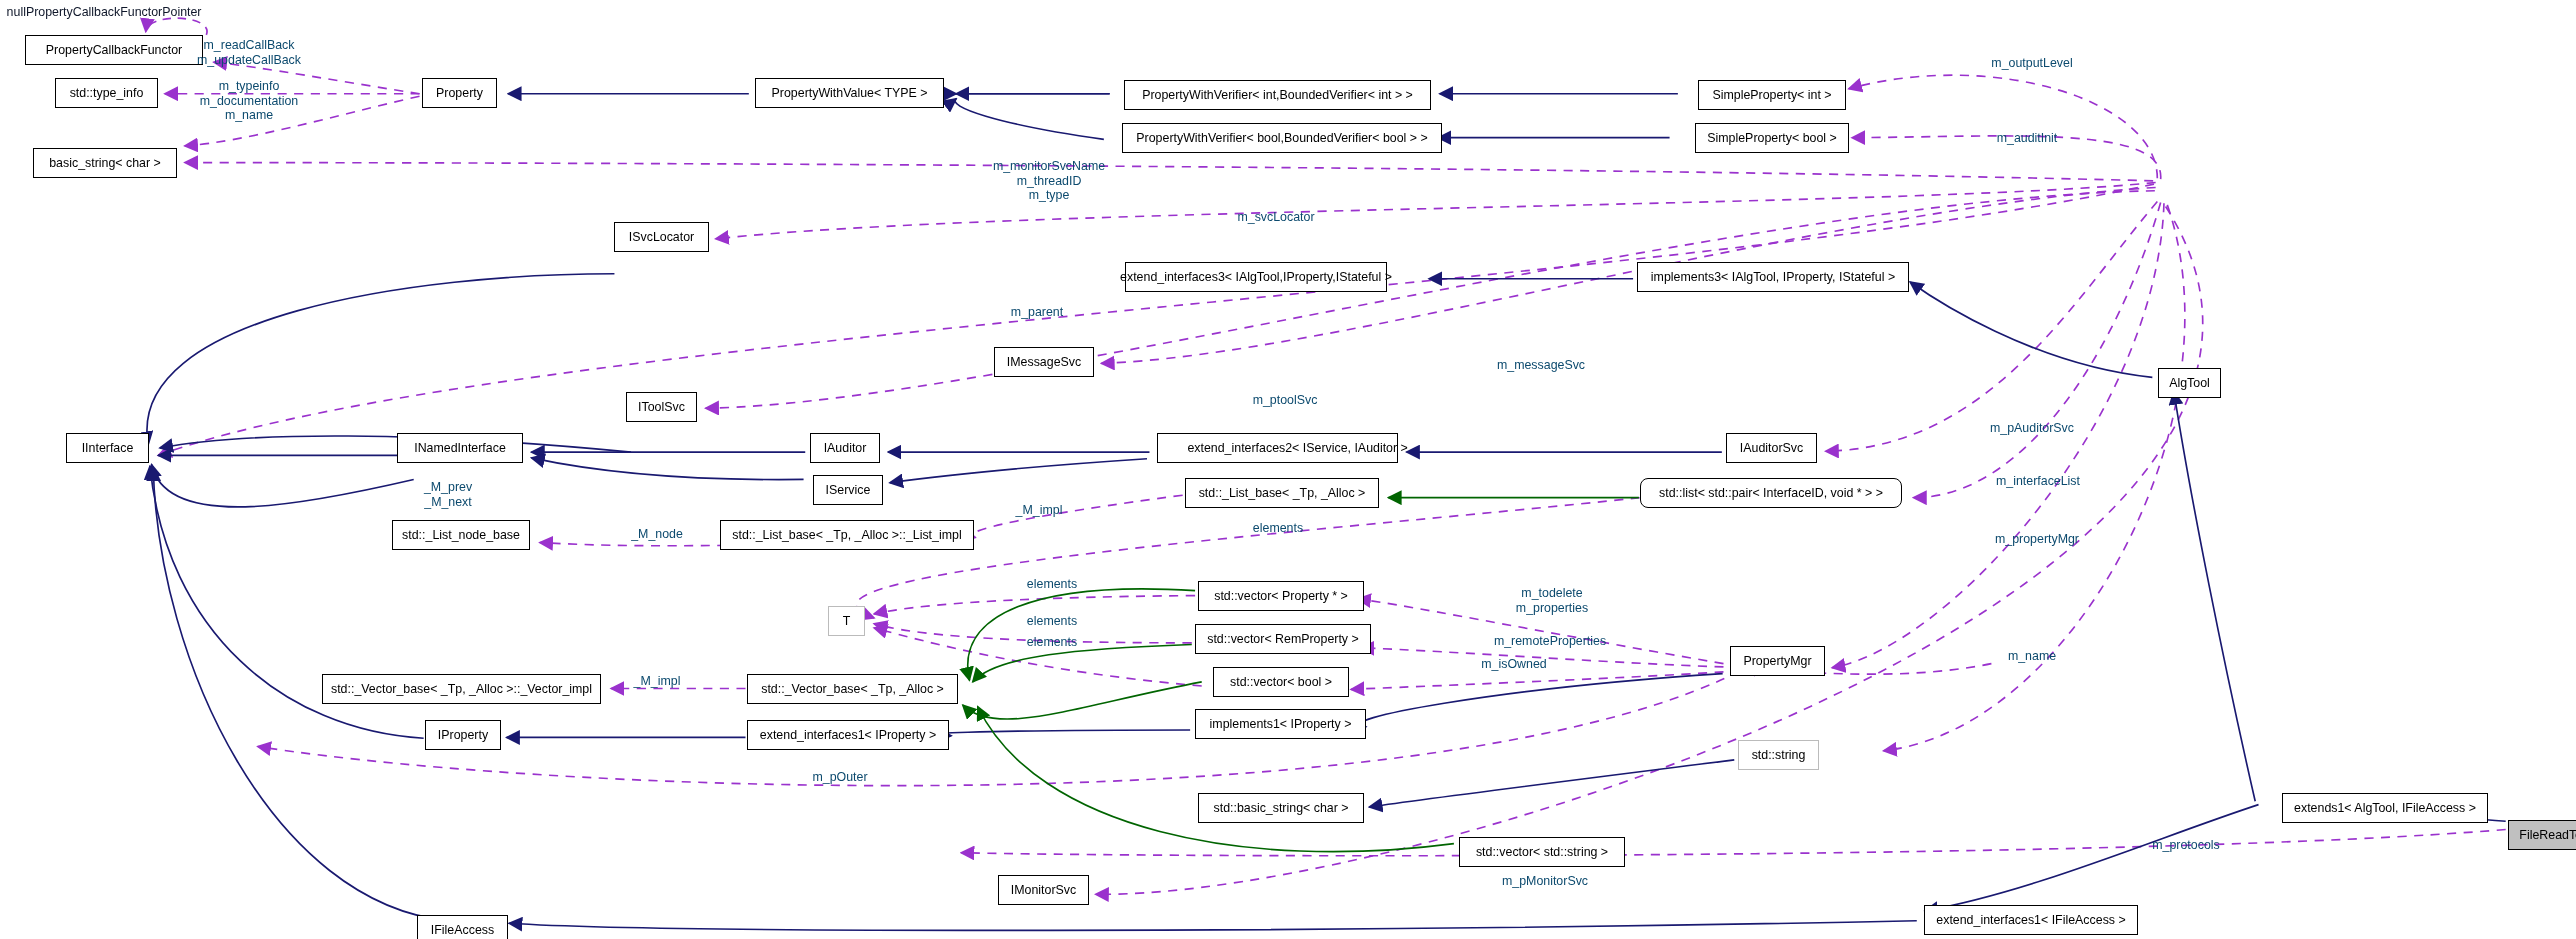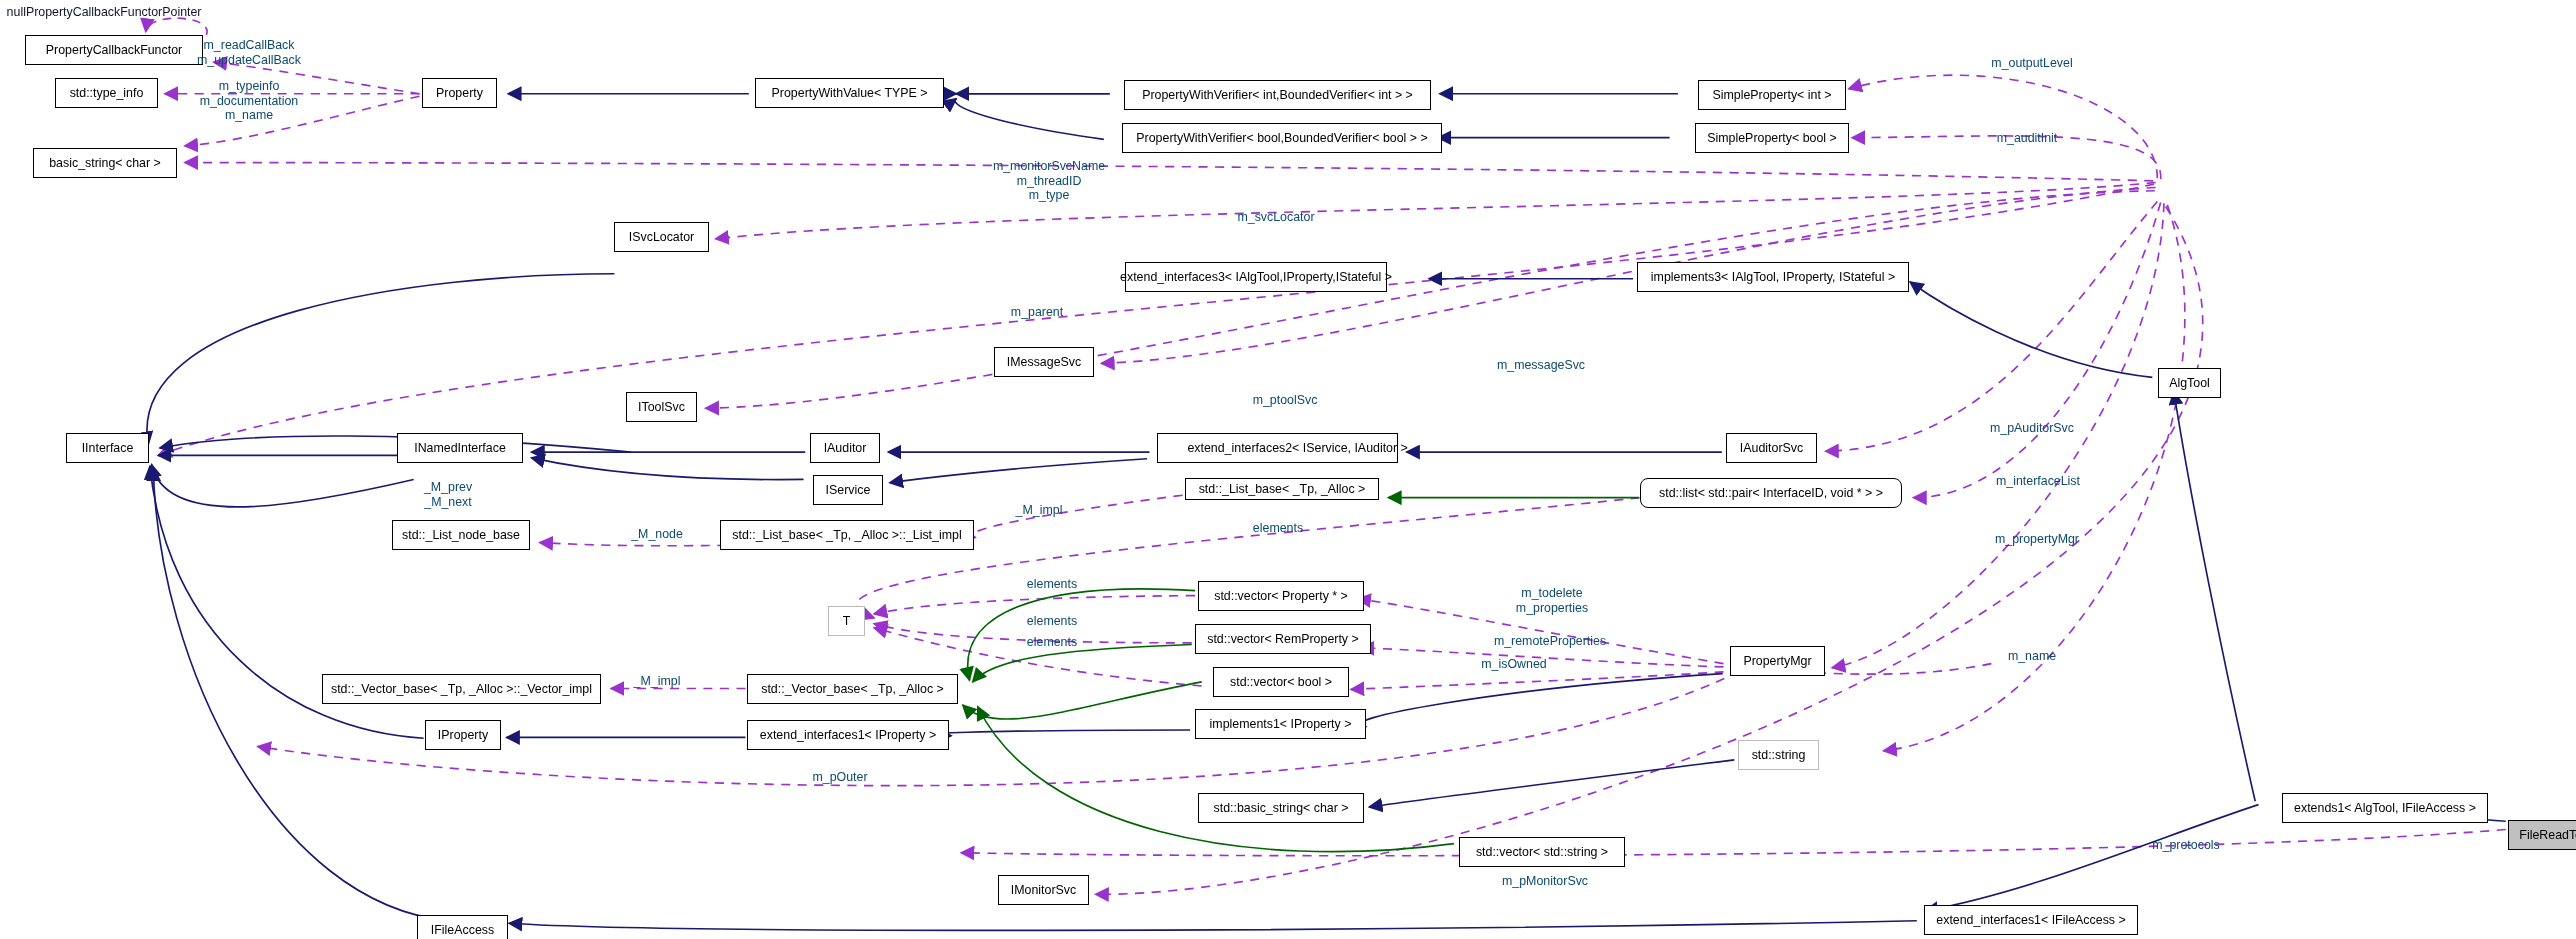--- a/index.html
+++ b/index.html
@@ -165,21 +165,21 @@
       <div class="node" style="left: 1637px; top: 262px; width: 272px; height: 30px;">implements3&lt; IAlgTool, IProperty, IStateful &gt;</div>
       <div class="node" style="left: 994px; top: 347px; width: 100px; height: 30px;">IMessageSvc</div>
       <div class="node" style="left: 626px; top: 392px; width: 71px; height: 30px;">IToolSvc</div>
       <div class="node" style="left: 2158px; top: 368px; width: 63px; height: 30px;">AlgTool</div>
       <div class="node" style="left: 66px; top: 433px; width: 83px; height: 30px;">IInterface</div>
       <div class="node" style="left: 397px; top: 433px; width: 126px; height: 30px;">INamedInterface</div>
       <div class="node" style="left: 810px; top: 433px; width: 70px; height: 30px;">IAuditor</div>
       <div class="node" style="left: 813px; top: 475px; width: 70px; height: 30px;">IService</div>
       <div class="node" style="left: 1157px; top: 433px; width: 241px; height: 30px; padding-left: 46px;">extend_interfaces2&lt; IService, IAuditor &gt;</div>
       <div class="node" style="left: 1726px; top: 433px; width: 91px; height: 30px;">IAuditorSvc</div>
-      <div class="node" style="left: 1185px; top: 478px; width: 194px; height: 22px;">std::_List_base&lt; _Tp, _Alloc &gt;</div>
+      <div class="node" style="left: 1185px; top: 478px; width: 194px; height: 30px;">std::_List_base&lt; _Tp, _Alloc &gt;</div>
       <div class="node" style="left: 1640px; top: 478px; width: 262px; height: 30px; border-radius: 8px;">std::list&lt; std::pair&lt; InterfaceID, void * &gt; &gt;</div>
       <div class="node" style="left: 392px; top: 520px; width: 138px; height: 30px;">std::_List_node_base</div>
       <div class="node" style="left: 720px; top: 520px; width: 254px; height: 30px;">std::_List_base&lt; _Tp, _Alloc &gt;::_List_impl</div>
       <div class="node faint" style="left: 828px; top: 606px; width: 37px; height: 30px;">T</div>
       <div class="node" style="left: 1198px; top: 581px; width: 166px; height: 30px;">std::vector&lt; Property * &gt;</div>
       <div class="node" style="left: 1195px; top: 624px; width: 176px; height: 30px;">std::vector&lt; RemProperty &gt;</div>
       <div class="node" style="left: 1213px; top: 667px; width: 136px; height: 30px;">std::vector&lt; bool &gt;</div>
       <div class="node" style="left: 1195px; top: 709px; width: 171px; height: 30px;">implements1&lt; IProperty &gt;</div>
       <div class="node" style="left: 1730px; top: 646px; width: 95px; height: 30px;">PropertyMgr</div>
       <div class="node" style="left: 322px; top: 674px; width: 279px; height: 30px;">std::_Vector_base&lt; _Tp, _Alloc &gt;::_Vector_impl</div>

